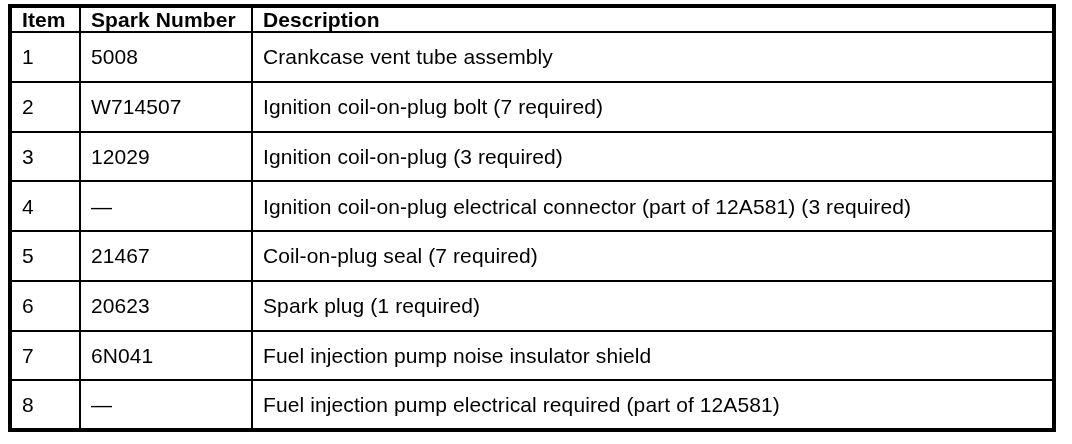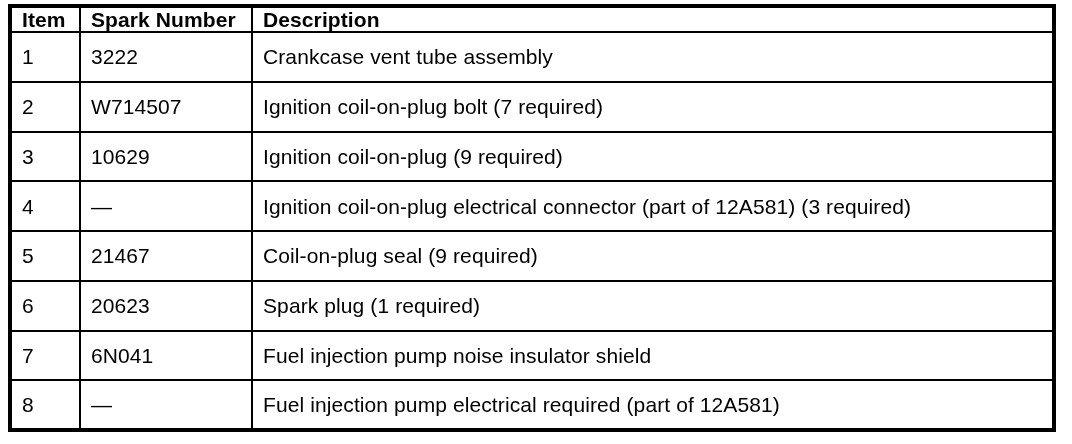--- a/index.html
+++ b/index.html
@@ -96,42 +96,42 @@
       <thead>
         <tr>
           <th>Item</th>
           <th>Spark Number</th>
           <th>Description</th>
         </tr>
       </thead>
       <tbody>
         <tr>
           <td>1</td>
-          <td>3222</td>
+          <td>5008</td>
           <td>Crankcase vent tube assembly</td>
         </tr>
         <tr>
           <td>2</td>
           <td>W714507</td>
           <td>Ignition coil-on-plug bolt (7 required)</td>
         </tr>
         <tr>
           <td>3</td>
-          <td>10629</td>
-          <td>Ignition coil-on-plug (9 required)</td>
+          <td>12029</td>
+          <td>Ignition coil-on-plug (3 required)</td>
         </tr>
         <tr>
           <td>4</td>
           <td class="cell-dash">—</td>
           <td>Ignition coil-on-plug electrical connector (part of 12A581) (3 required)</td>
         </tr>
         <tr>
           <td>5</td>
           <td>21467</td>
-          <td>Coil-on-plug seal (9 required)</td>
+          <td>Coil-on-plug seal (7 required)</td>
         </tr>
         <tr>
           <td>6</td>
           <td>20623</td>
           <td>Spark plug (1 required)</td>
         </tr>
         <tr>
           <td>7</td>
           <td>6N041</td>
           <td>Fuel injection pump noise insulator shield</td>

